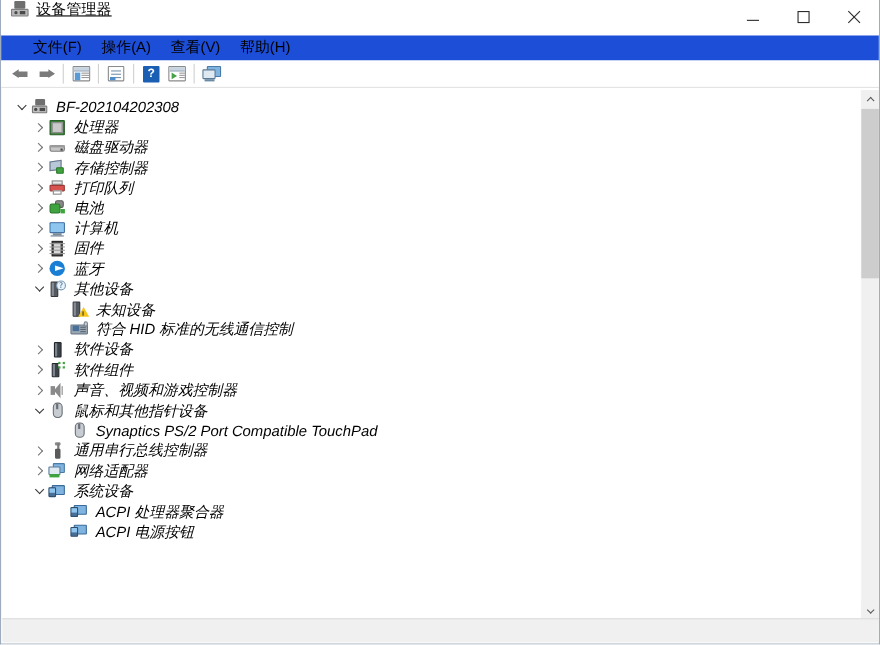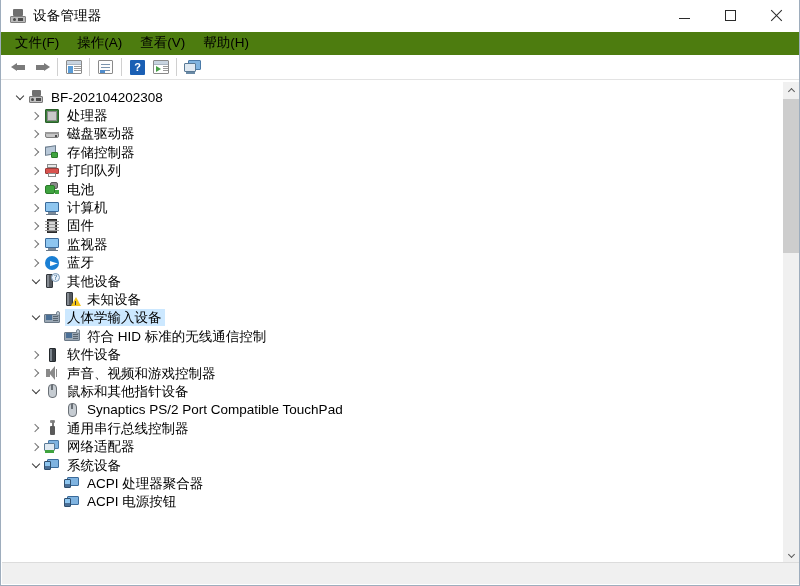--- a/index.html
+++ b/index.html
@@ -21,21 +21,21 @@
     overflow: hidden;
   }
 
   
   #titlebar {
     position: relative;
     height: 32px;
     background: #ffffff;
     border-bottom: 1px solid #ffffff;
     display: flex;
-    align-items: center;
+    text-decoration: underline;
   }
   #title-icon {
     margin-left: 9px;
     margin-right: 7px;
     width: 16px; height: 16px;
     position: relative;
     flex: none;
   }
   .ti-body {
     position: absolute; left: 3px; top: 1px;
@@ -91,24 +91,24 @@
   .cap-close:before, .cap-close:after {
     content: ""; position: absolute; left: -1px; top: 5px;
     width: 15px; height: 1px; background: #2b2b2b;
   }
   .cap-close:before { transform: rotate(45deg); }
   .cap-close:after  { transform: rotate(-45deg); }
 
   
   #menubar {
     height: 23px;
-    background: #4d7c0f;
+    background: #1d4ed8;
     display: flex;
     align-items: flex-start;
-    padding-left: 5px;
+    padding-left: 20px;
     font-size: 13.5px;
     color: #000000;
   }
   .menu-item {
     padding: 2px 9px 3px 9px;
     white-space: nowrap;
     cursor: default;
   }
 
   
@@ -280,20 +280,21 @@
     color: #000000;
     cursor: default;
     position: relative;
   }
   .row.selected .rowlabel {
     background: #cce8ff;
   }
   .rowlabel {
     padding: 1px 3px 1px 2px;
     line-height: 15px;
+    font-style: italic;
   }
   .twisty {
     width: 16px; height: 16px;
     display: flex; align-items: center; justify-content: center;
     flex: none;
     color: #6d6d6d;
   }
   .twisty.collapsed:after {
     content: "";
     width: 0; height: 0;
@@ -614,30 +615,20 @@
       <div class="row lvl1">
         <div class="twisty collapsed"></div>
         <div class="icon ic-firmware">
             <div class="b"></div>
             <div class="w"></div>
             <div class="p"></div>
           </div>
         <span class="rowlabel">固件</span>
       </div>
 
-      <div class="row lvl1">
-        <div class="twisty collapsed"></div>
-        <div class="icon ic-monitor2">
-            <div class="scr"></div>
-            <div class="in"></div>
-            <div class="st"></div>
-            <div class="bs"></div>
-          </div>
-        <span class="rowlabel">监视器</span>
-      </div>
 
 
       <div class="row lvl1">
         <div class="twisty collapsed"></div>
         <div class="icon ic-bt">
             <div class="circ"></div>
             <div class="gl">►</div>
           </div>
         <span class="rowlabel">蓝牙</span>
       </div>
@@ -655,30 +646,20 @@
       <div class="row lvl2">
         <div class="icon ic-unknown">
             <div class="stick"></div>
             <div class="hl"></div>
             <div class="warn"></div>
             <div class="warn2"></div>
           </div>
         <span class="rowlabel">未知设备</span>
       </div>
 
-      <div class="row lvl1 selected">
-        <div class="twisty expanded"></div>
-        <div class="icon ic-hid">
-            <div class="base"></div>
-            <div class="scr"></div>
-            <div class="kk"></div>
-            <div class="mouse"></div>
-          </div>
-        <span class="rowlabel">人体学输入设备</span>
-      </div>
 
 
       <div class="row lvl2">
         <div class="icon ic-hid">
             <div class="base"></div>
             <div class="scr"></div>
             <div class="kk"></div>
             <div class="mouse"></div>
           </div>
         <span class="rowlabel">符合 HID 标准的无线通信控制</span>
@@ -686,20 +667,31 @@
 
       <div class="row lvl1">
         <div class="twisty collapsed"></div>
         <div class="icon ic-softdev">
             <div class="b"></div>
             <div class="h"></div>
           </div>
         <span class="rowlabel">软件设备</span>
       </div>
 
+      <div class="row lvl1">
+        <div class="twisty collapsed"></div>
+        <div class="icon ic-softcomp">
+            <div class="b"></div>
+            <div class="h"></div>
+            <div class="g"></div>
+            <div class="g2"></div>
+            <div class="g3"></div>
+          </div>
+        <span class="rowlabel">软件组件</span>
+      </div>
 
       <div class="row lvl1">
         <div class="twisty collapsed"></div>
         <div class="icon ic-sound">
             <div class="box"></div>
             <div class="cone"></div>
             <div class="wv"></div>
           </div>
         <span class="rowlabel">声音、视频和游戏控制器</span>
       </div>

